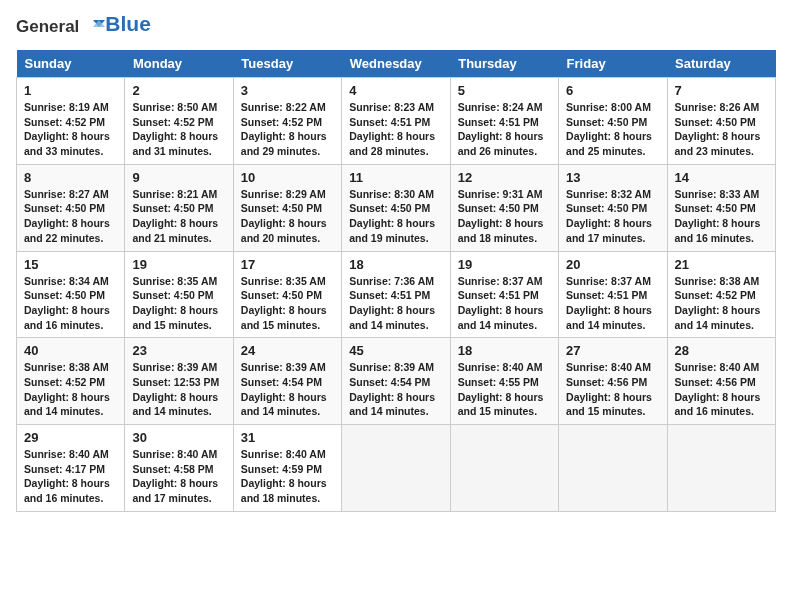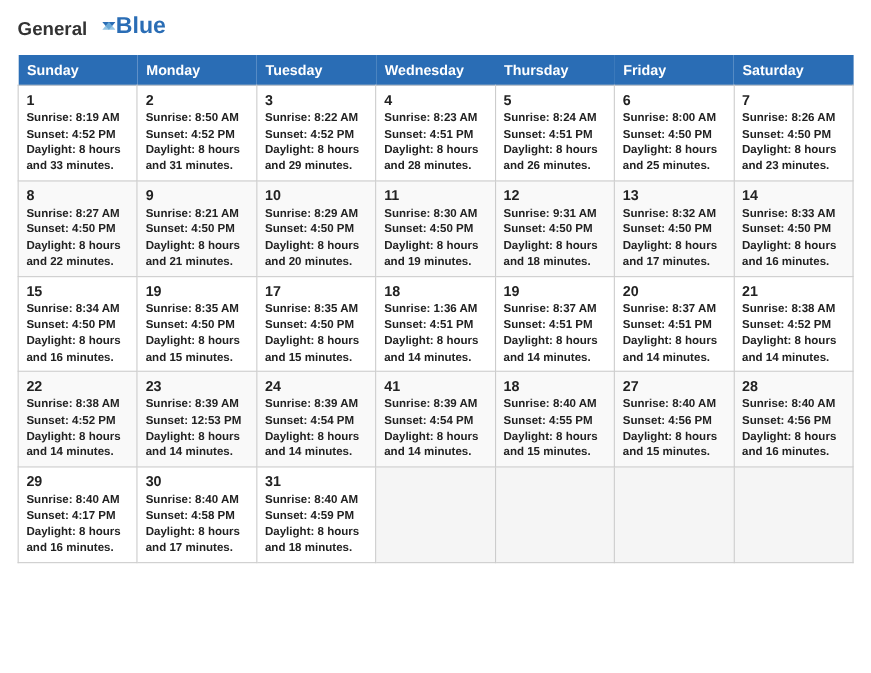--- a/index.html
+++ b/index.html
@@ -244,21 +244,21 @@
         <span class="day-num">17</span>
         <div class="day-info">
           <span>Sunrise: 8:35 AM</span><br>
           <span>Sunset: 4:50 PM</span><br>
           <span>Daylight: 8 hours and 15 minutes.</span>
         </div>
       </td>
         <td>
         <span class="day-num">18</span>
         <div class="day-info">
-          <span>Sunrise: 1:36 AM</span><br>
+          <span>Sunrise: 7:36 AM</span><br>
           <span>Sunset: 4:51 PM</span><br>
           <span>Daylight: 8 hours and 14 minutes.</span>
         </div>
       </td>
         <td>
         <span class="day-num">19</span>
         <div class="day-info">
           <span>Sunrise: 8:37 AM</span><br>
           <span>Sunset: 4:51 PM</span><br>
           <span>Daylight: 8 hours and 14 minutes.</span>
@@ -276,21 +276,21 @@
         <span class="day-num">21</span>
         <div class="day-info">
           <span>Sunrise: 8:38 AM</span><br>
           <span>Sunset: 4:52 PM</span><br>
           <span>Daylight: 8 hours and 14 minutes.</span>
         </div>
       </td>
       </tr>
       <tr>
         <td>
-        <span class="day-num">22</span>
+        <span class="day-num">40</span>
         <div class="day-info">
           <span>Sunrise: 8:38 AM</span><br>
           <span>Sunset: 4:52 PM</span><br>
           <span>Daylight: 8 hours and 14 minutes.</span>
         </div>
       </td>
         <td>
         <span class="day-num">23</span>
         <div class="day-info">
           <span>Sunrise: 8:39 AM</span><br>
@@ -300,21 +300,21 @@
       </td>
         <td>
         <span class="day-num">24</span>
         <div class="day-info">
           <span>Sunrise: 8:39 AM</span><br>
           <span>Sunset: 4:54 PM</span><br>
           <span>Daylight: 8 hours and 14 minutes.</span>
         </div>
       </td>
         <td>
-        <span class="day-num">41</span>
+        <span class="day-num">45</span>
         <div class="day-info">
           <span>Sunrise: 8:39 AM</span><br>
           <span>Sunset: 4:54 PM</span><br>
           <span>Daylight: 8 hours and 14 minutes.</span>
         </div>
       </td>
         <td>
         <span class="day-num">18</span>
         <div class="day-info">
           <span>Sunrise: 8:40 AM</span><br>

